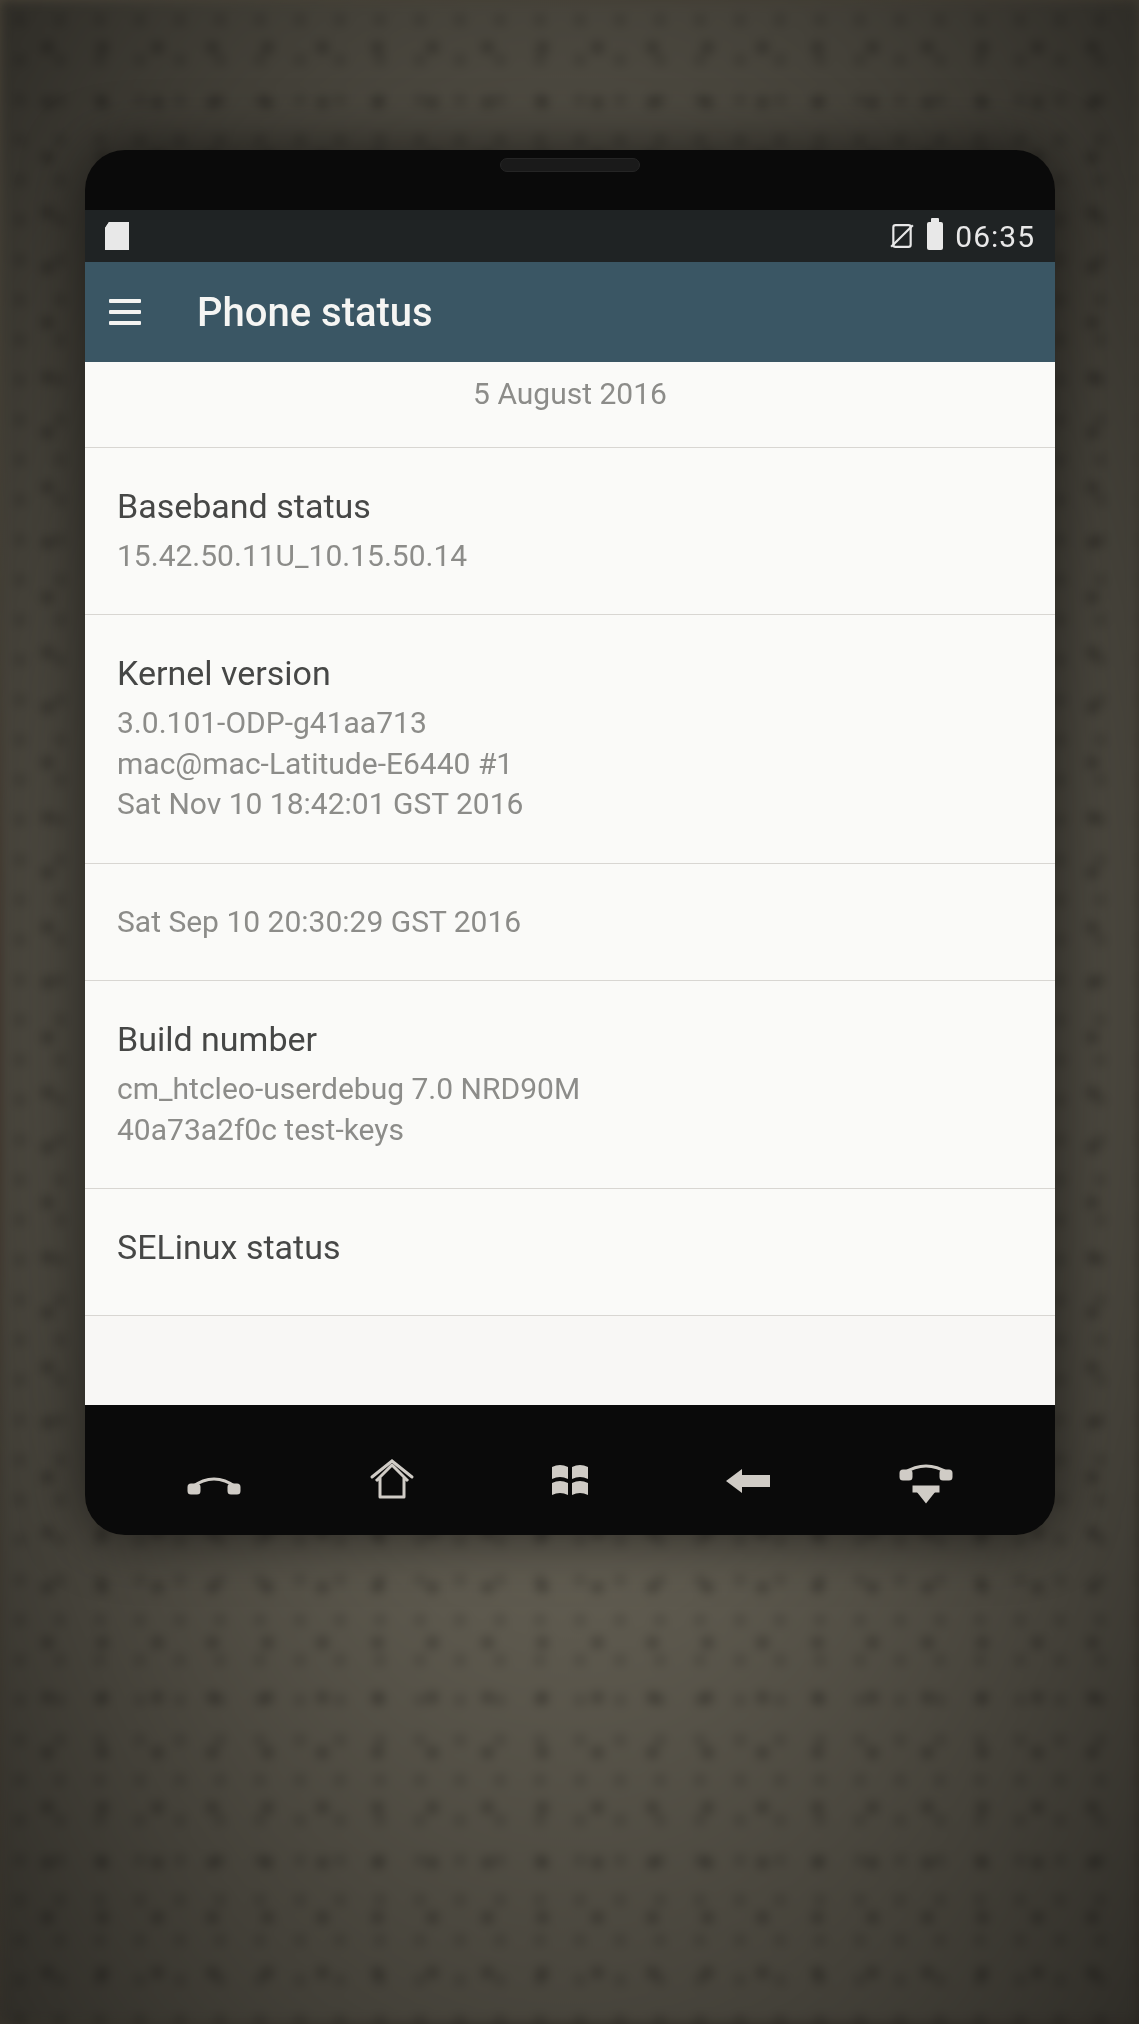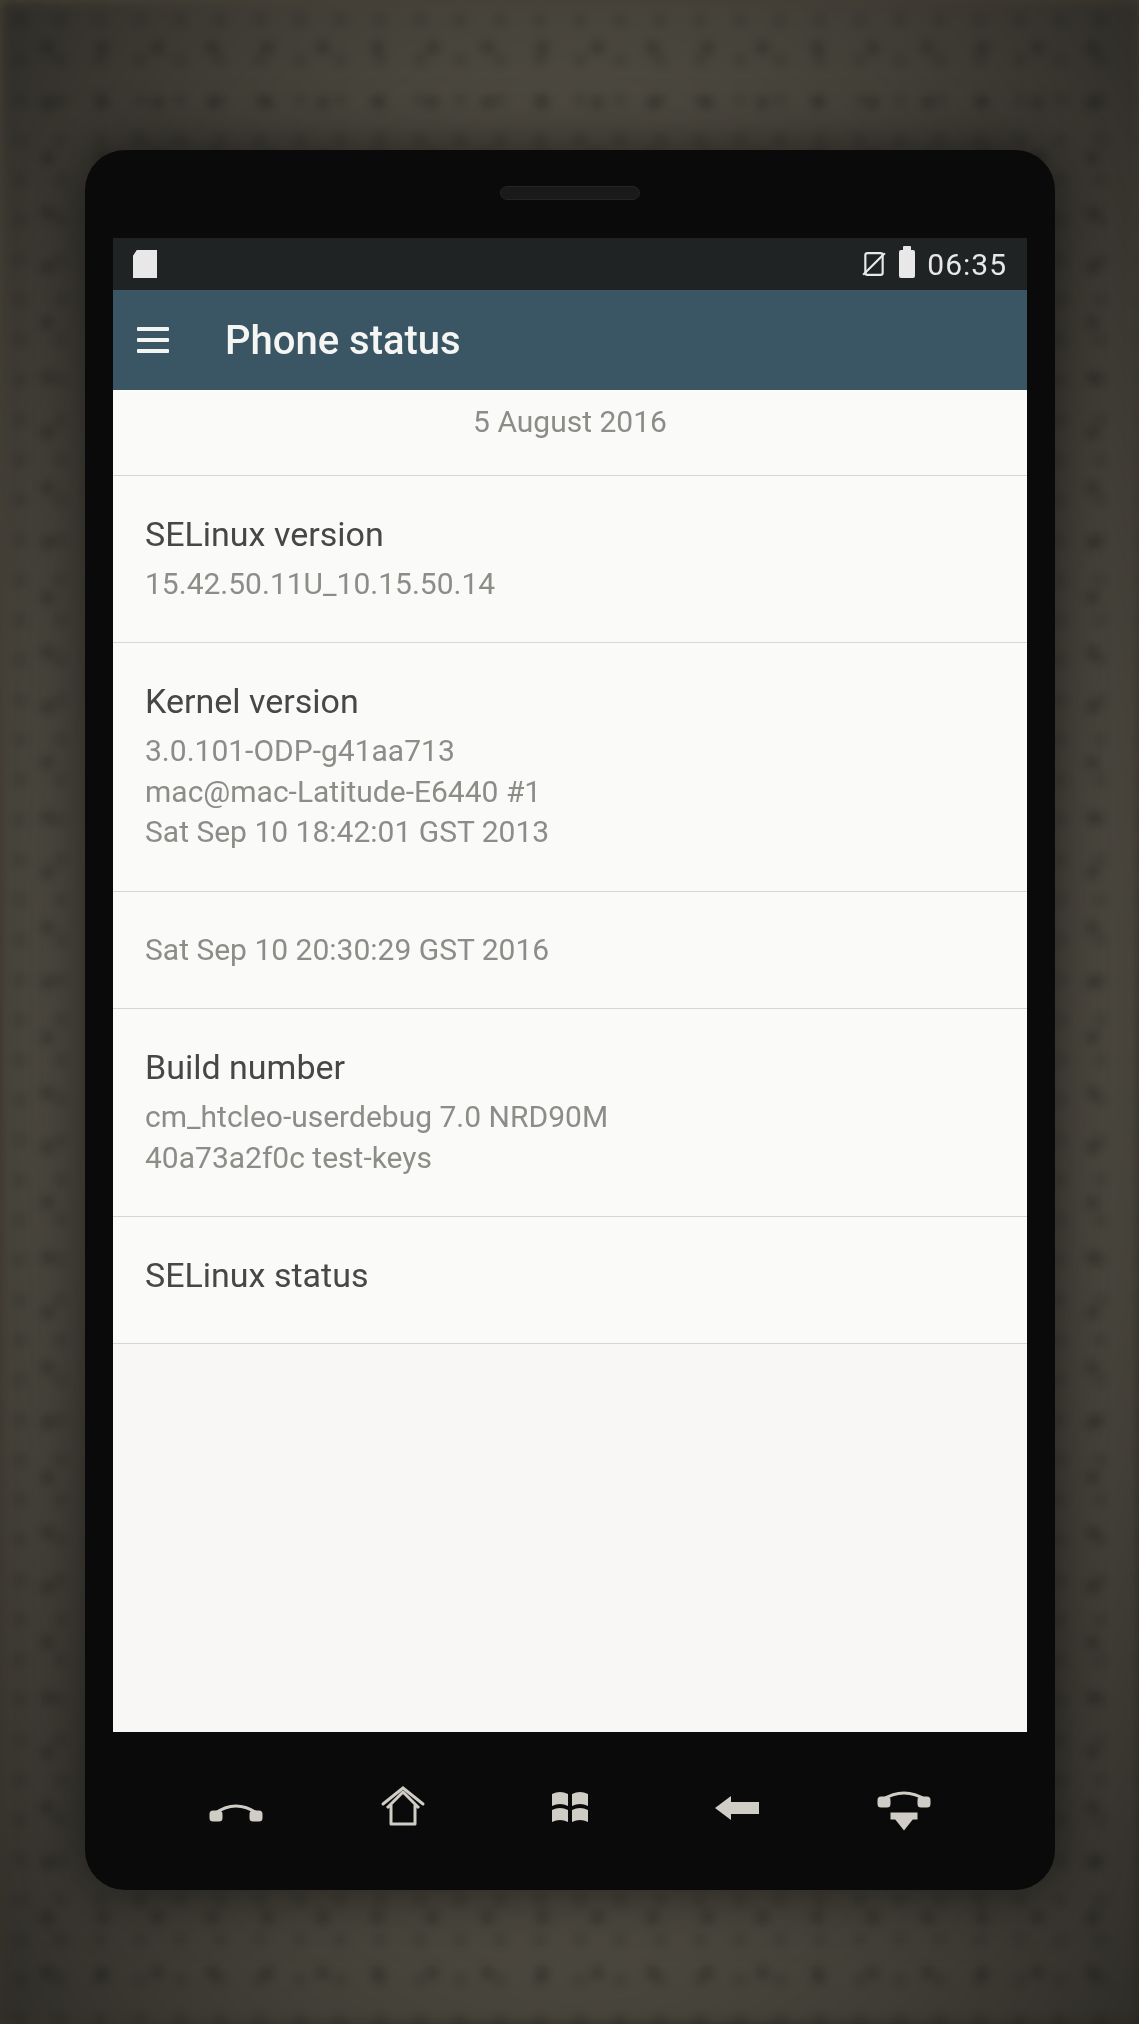--- a/index.html
+++ b/index.html
@@ -29,25 +29,24 @@
       content: '';
       position: absolute;
       inset: 0;
       background: radial-gradient(ellipse at center, rgba(0,0,0,0.3) 0%, rgba(0,0,0,0.75) 100%);
     }
     .phone {
       position: absolute;
       left: 85px;
       top: 150px;
       width: 970px;
-      height: 1740px;
+      height: 1385px;
       background: #0a0a0a;
       border-radius: 40px;
       box-shadow: 0 0 60px rgba(0,0,0,0.6);
-      padding: 28px;
     }
     .phone-inner {
       width: 100%;
       height: 100%;
       position: relative;
     }
     .earpiece {
       position: absolute;
       top: 8px;
       left: 50%;
@@ -236,29 +235,29 @@
         </div>
         <div class="app-title">Phone status</div>
       </div>
 
       <div class="settings-list">
         <div class="setting-item partial">
           <div class="setting-value">5 August 2016</div>
         </div>
 
         <div class="setting-item">
-          <div class="setting-title">SELinux version</div>
+          <div class="setting-title">Baseband status</div>
           <div class="setting-value">15.42.50.11U_10.15.50.14</div>
         </div>
 
         <div class="setting-item">
           <div class="setting-title">Kernel version</div>
           <div class="setting-value">3.0.101-ODP-g41aa713
 mac@mac-Latitude-E6440 #1
-Sat Sep 10 18:42:01 GST 2013</div>
+Sat Nov 10 18:42:01 GST 2016</div>
         </div>
 
         <div class="setting-item">
           <div class="setting-value">Sat Sep 10 20:30:29 GST 2016</div>
         </div>
 
         <div class="setting-item">
           <div class="setting-title">Build number</div>
           <div class="setting-value">cm_htcleo-userdebug 7.0 NRD90M
 40a73a2f0c test-keys</div>

